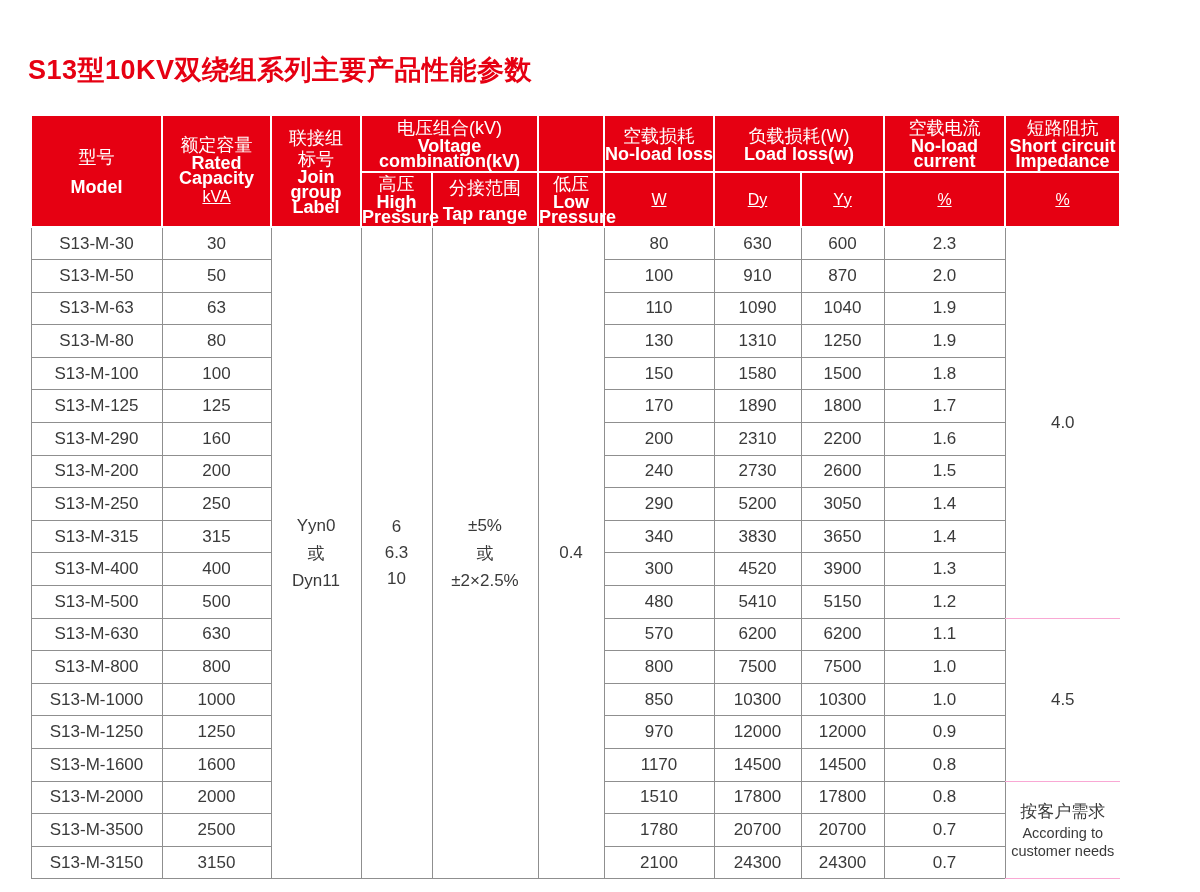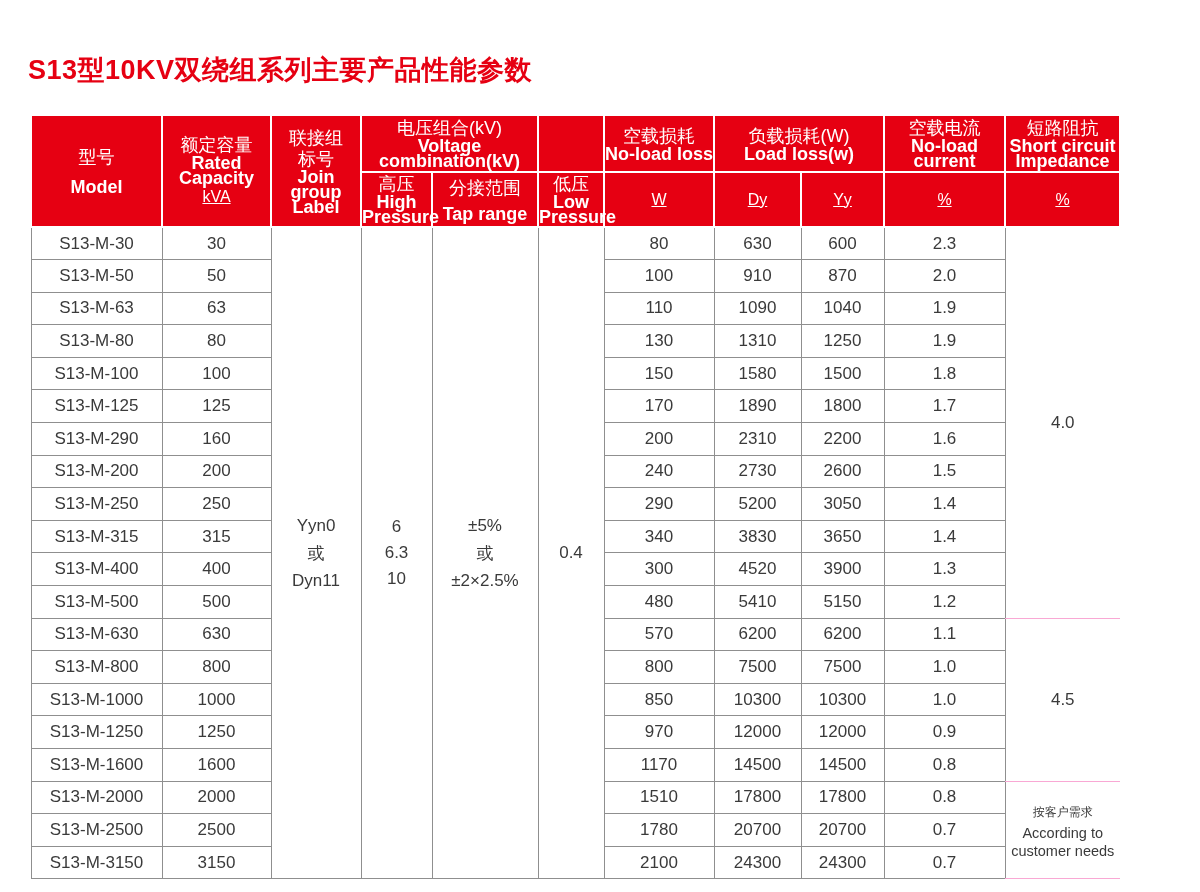--- a/index.html
+++ b/index.html
@@ -57,21 +57,21 @@
   }
   td.merged-cell { font-size: 17px; }
   .stack { display: flex; flex-direction: column; align-items: center; justify-content: center; gap: 6px; }
   td.imp-cell {
     border-top: none;
     border-right: none;
     border-left: 1px solid #8f8f8f;
     border-bottom: 1px solid #f9a8d4;
     font-size: 17px;
   }
-  .imp-zh { font-size: 12px; line-height: 24px; }
+  .imp-zh { font-size: 17px; line-height: 24px; }
   .imp-en { font-size: 14.5px; line-height: 18px; }
 </style>
 </head>
 <body>
 
 <div class="page">
 
   <div class="title-block">
     <div class="title-zh">S13型10KV双绕组系列主要产品性能参数</div>
   </div>
@@ -320,21 +320,21 @@
           <td>17800</td>
           <td>17800</td>
           <td>0.8</td>
           <td class="imp-cell" rowspan="3">
             <div class="imp-zh">按客户需求</div>
             <div class="imp-en">According to</div>
             <div class="imp-en">customer needs</div>
           </td>
         </tr>
         <tr>
-          <td>S13-M-2500</td>
+          <td>S13-M-3500</td>
           <td>2500</td>
           <td>1780</td>
           <td>20700</td>
           <td>20700</td>
           <td>0.7</td>
         </tr>
         <tr>
           <td>S13-M-3150</td>
           <td>3150</td>
           <td>2100</td>

